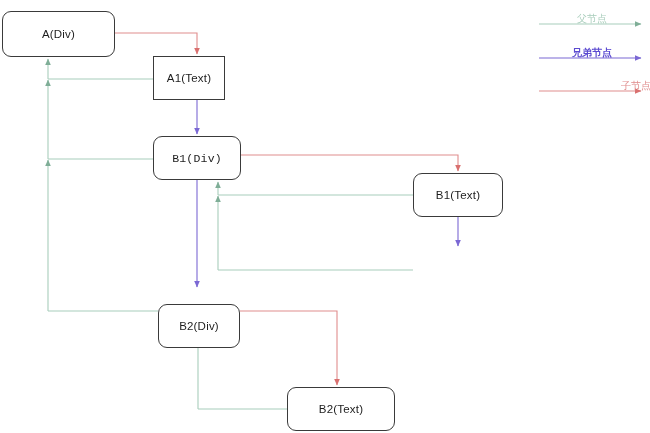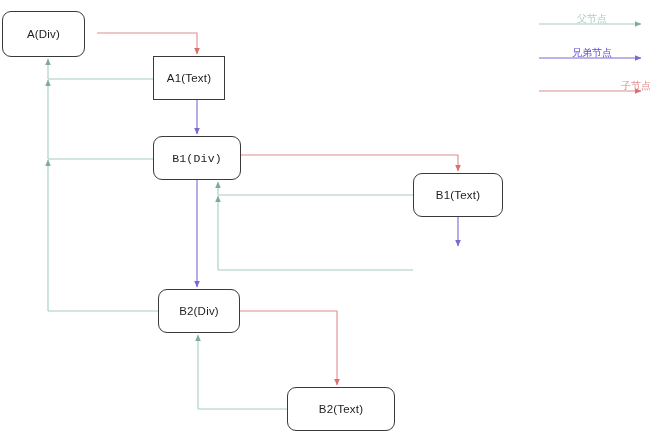--- a/index.html
+++ b/index.html
@@ -101,50 +101,50 @@
 
       <path d="M287,409 L198,409" stroke="#a8cdbb"></path>
       <path d="M198,409 L198,335" stroke="#a8cdbb" marker-end="url(#arw-green)"></path>
 
       <path d="M539,24 L641,24" stroke="#a8cdbb" marker-end="url(#arw-green)"></path>
       <path d="M539,58 L641,58" stroke="#7b68d4" marker-end="url(#arw-blue)"></path>
       <path d="M539,91 L641,91" stroke="#e08d8d" marker-end="url(#arw-red)"></path>
     </g>
   </svg>
 
-  <div class="node rounded" style="left:2px; top:11px; width:83px; height:46px;">
+  <div class="node rounded" style="left:2px; top:11px; width:113px; height:46px;">
     <span>A(Div)</span>
   </div>
 
   <div class="node square" style="left:153px; top:56px; width:72px; height:44px;">
     <span>A1(Text)</span>
   </div>
 
   <div class="node rounded" style="left:153px; top:136px; width:88px; height:44px;font-family:Liberation Mono, monospace;">
     <span>B1(Div)</span>
   </div>
 
   <div class="node rounded" style="left:413px; top:173px; width:90px; height:44px;">
     <span>B1(Text)</span>
   </div>
 
 
-  <div class="node rounded" style="left:158px; top:289px; width:82px; height:44px;">
+  <div class="node rounded" style="left:158px; top:304px; width:82px; height:44px;">
     <span>B2(Div)</span>
   </div>
 
   <div class="node rounded" style="left:287px; top:387px; width:108px; height:44px;">
     <span>B2(Text)</span>
   </div>
 
   <div class="legend" style="left:539px; top:24px; width:106px; height:1px;">
     <span class="legend-label" style="color:#a8cdbb;">父节点</span>
   </div>
 
   <div class="legend" style="left:539px; top:58px; width:106px; height:1px;">
-    <span class="legend-label" style="color:#5b4ad0; font-weight:400;">兄弟节点</span>
+    <span class="legend-label" style="color:#5b4ad0; font-weight:700;">兄弟节点</span>
   </div>
 
   <div class="legend" style="left:539px; top:91px; width:106px; height:1px;">
     <span class="legend-label" style="color:#e08d8d;margin-left:44px;">子节点</span>
   </div>
 
 </div>
 
 </body></html>

